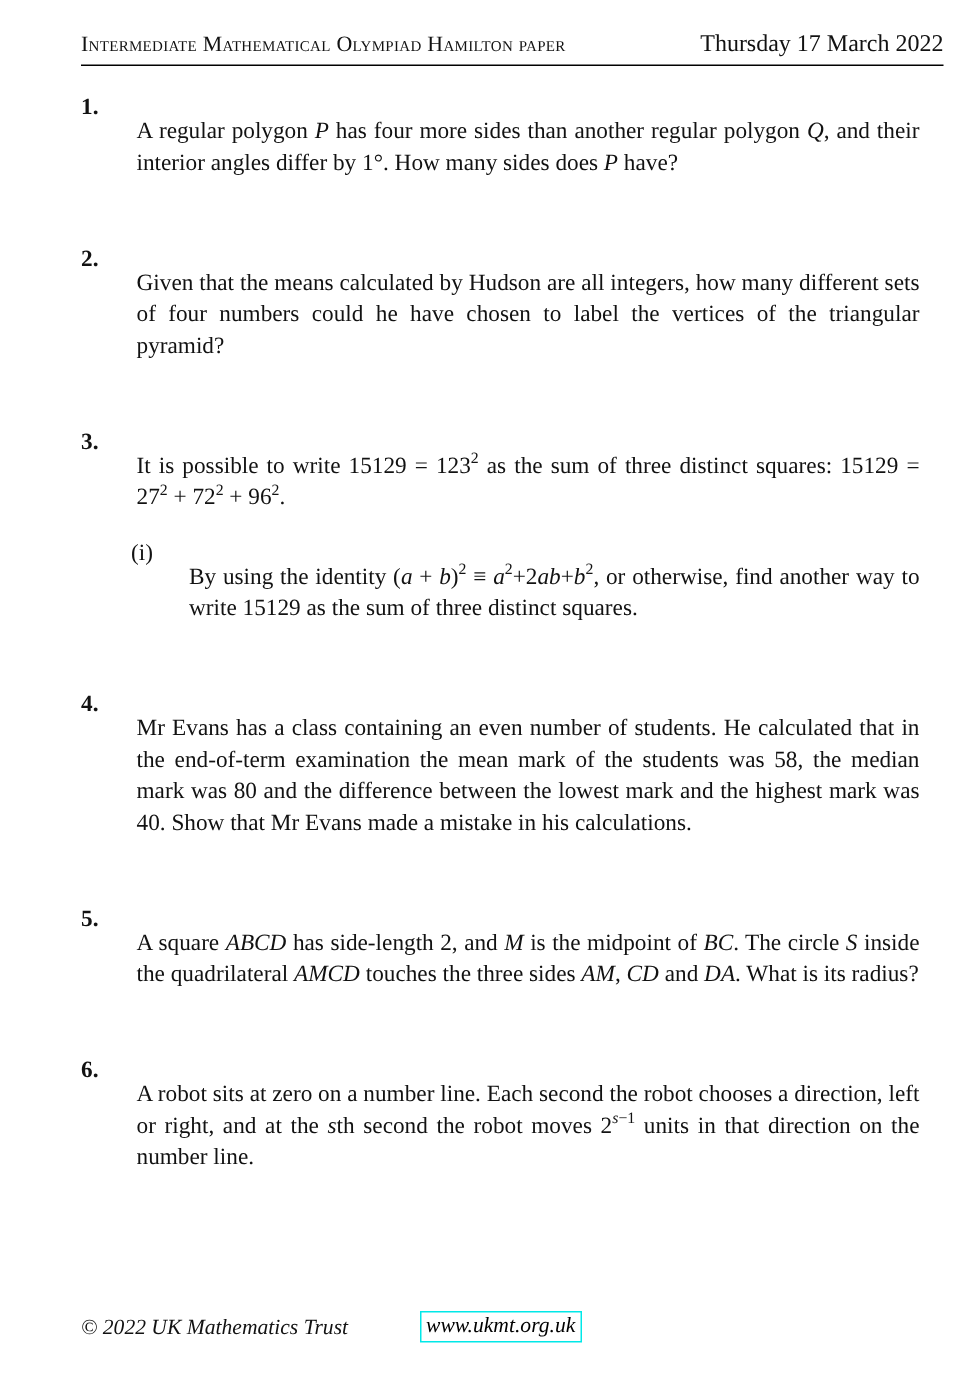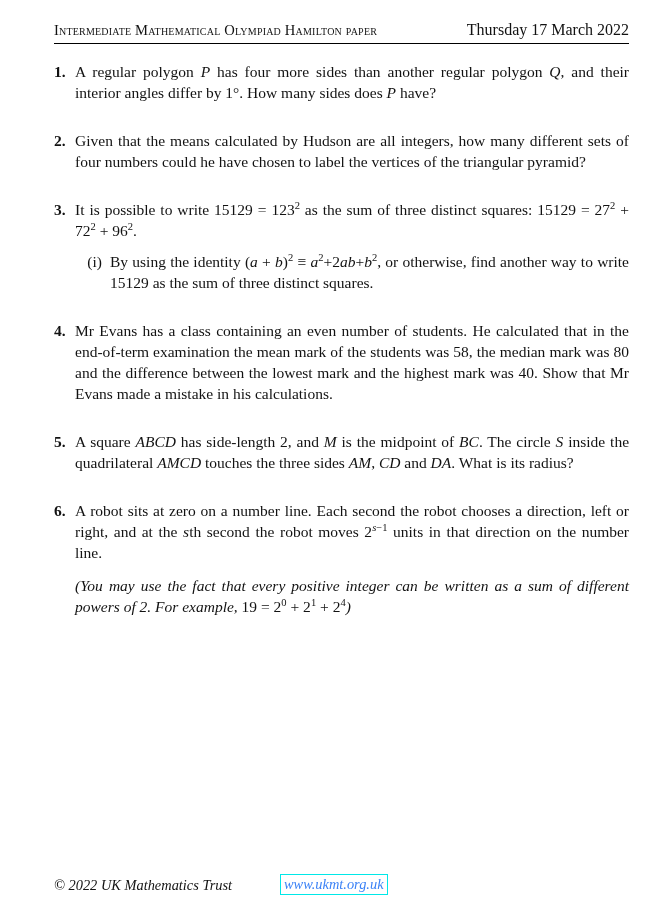--- a/index.html
+++ b/index.html
@@ -28,38 +28,38 @@
   }
   .header-date { font-size: 16px; white-space: nowrap; }
   .header-rule { border: 0; border-top: 1.7px solid #000; margin: 4px 0 0 0; }
 
   
   .questions { margin-top: 17px; font-size: 15.5px; line-height: 21px; }
   .question { display: flex; margin-bottom: 27px; }
   .question:last-child { margin-bottom: 0; }
   .qnum { width: 21px; flex-shrink: 0; font-weight: bold; }
   .qbody { flex: 1; }
-  .qbody p { margin: 0; text-align: justify; }
+  .qbody p { margin: 16px; text-align: justify; }
   .qbody p + p { margin-top: 12px; }
   .subitem { display: flex; margin-top: 10px; }
   .subitem-label { width: 27px; text-align: right; margin-right: 8px; flex-shrink: 0; }
   .subitem-text { flex: 1; text-align: justify; margin: 0; }
   .it { font-style: italic; }
   sup { font-size: 0.68em; line-height: 0; }
 
   
   .footer {
     position: absolute; left: 54px; right: 50px; top: 874px;
     display: flex; align-items: center;
     font-size: 14.4px; line-height: 18px; font-style: italic;
   }
   .copyright { flex: 0 0 226px; }
   .link-box {
     padding: 0px 3px 1px 3px;
-    color: #3b82f6; text-decoration: none;
+    color: #000000; text-decoration: none;
   }
 </style>
 </head>
 <body>
 
 <div class="page">
 
   <div class="header-row">
     <span class="header-title">Intermediate Mathematical Olympiad Hamilton paper</span>
     <span class="header-date">Thursday 17 March 2022</span>
@@ -104,21 +104,20 @@
       <span class="qnum">5.</span>
       <div class="qbody">
         <p><span>A square </span><span class="it">ABCD</span><span> has side-length 2, and </span><span class="it">M</span><span> is the midpoint of </span><span class="it">BC</span><span>. The circle </span><span class="it">S</span><span> inside the quadrilateral </span><span class="it">AMCD</span><span> touches the three sides </span><span class="it">AM</span><span>, </span><span class="it">CD</span><span> and </span><span class="it">DA</span><span>. What is its radius?</span></p>
       </div>
     </div>
 
     <div class="question">
       <span class="qnum">6.</span>
       <div class="qbody">
         <p><span>A robot sits at zero on a number line.  Each second the robot chooses a direction, left or right, and at the </span><span class="it">s</span><span>th second the robot moves 2</span><sup class="it">s</sup><sup>−1</sup><span> units in that direction on the number line.</span></p>
-        <p><span class="it">(You may use the fact that every positive integer can be written as a sum of different powers of 2.  For example, </span><span>19 = 2</span><sup>0</sup><span> + 2</span><sup>1</sup><span> + 2</span><sup>4</sup><span class="it">)</span></p>
       </div>
     </div>
 
   </div>
 
   <div class="footer">
     <span class="copyright">© 2022 UK Mathematics Trust</span>
     <a class="link-box" href="#" style="border:1.4px solid #00e8e8">www.ukmt.org.uk</a>
   </div>
 

